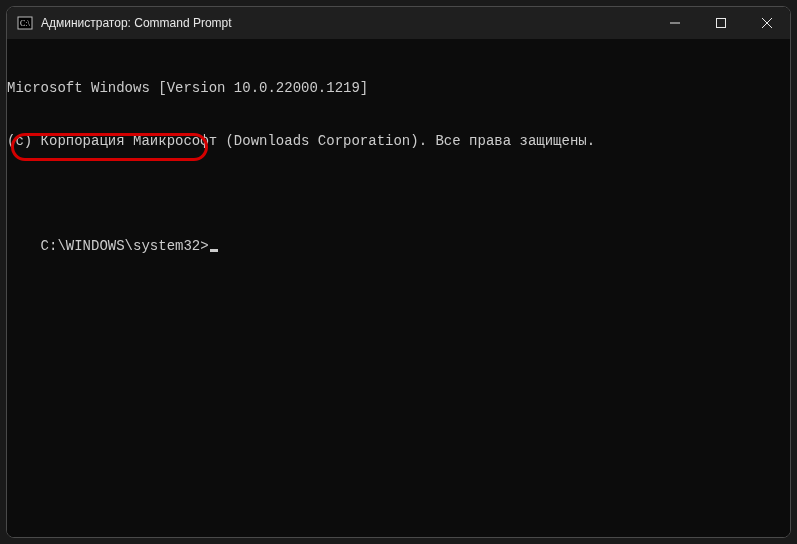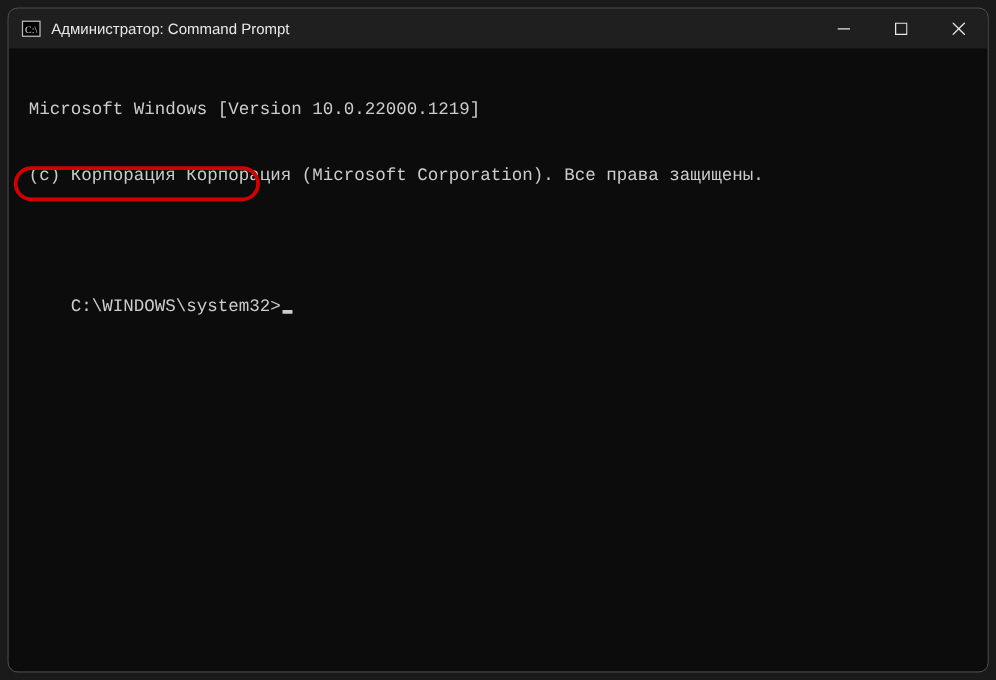--- a/index.html
+++ b/index.html
@@ -56,21 +56,21 @@
       color: #e8e8e8;
       cursor: pointer;
     }
     .terminal {
       flex: 1;
       background: #0c0c0c;
       color: #cccccc;
       font-family: Consolas, 'Courier New', monospace;
       font-size: 14px;
       line-height: 1.25;
-      padding: 6px 16px;
+      padding: 6px 0;
       white-space: pre-wrap;
       word-break: break-all;
       position: relative;
     }
     .term-line {
       display: block;
     }
     .prompt-row {
       display: inline;
       position: relative;
@@ -119,20 +119,20 @@
         <svg width="10" height="10" viewBox="0 0 10 10">
             <line x1="0" y1="0" x2="10" y2="10" stroke="#e8e8e8" stroke-width="1"></line>
             <line x1="10" y1="0" x2="0" y2="10" stroke="#e8e8e8" stroke-width="1"></line>
           </svg>
       </div>
     </div>
   </div>
 
   <div class="terminal">
     <span class="term-line">Microsoft Windows [Version 10.0.22000.1219]</span>
-    <span class="term-line">(c) Корпорация Корпорация (Microsoft Corporation). Все права защищены.</span>
+    <span class="term-line">(c) Корпорация Майкрософт (Downloads Corporation). Все права защищены.</span>
     <span class="term-line"></span>
     <span class="term-line"></span>
     <span class="prompt-row"><span>C:\WINDOWS\system32&gt;</span><span class="cursor"></span></span>
 
     <div class="highlight-oval" style="left: 4px; top: 94px; width: 197px; height: 28px;"></div>
   </div>
 </div>
 
 </body></html>

